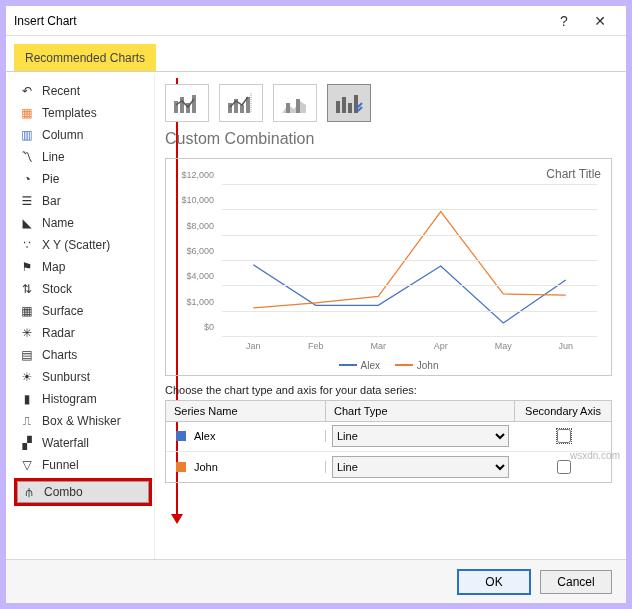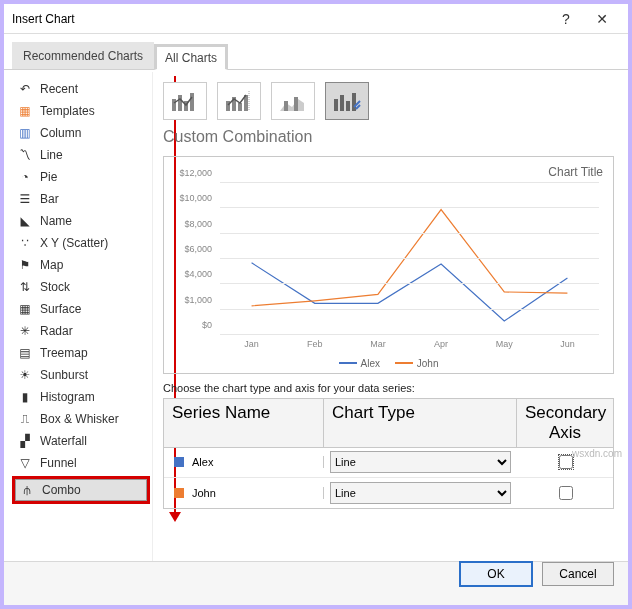--- a/index.html
+++ b/index.html
@@ -1,22 +1,22 @@
 <!DOCTYPE html>
 <html><head>
 <meta charset="utf-8">
 <style>
 * { box-sizing: border-box; font-family: "Segoe UI", Arial, sans-serif; }
 body { margin: 0; background: #fff; }
-.dialog { width: 632px; height: 609px; border: 4px solid #c4b5fd; position: relative; background: #fff; }
+.dialog { width: 632px; height: 609px; border: 6px solid #c4b5fd; position: relative; background: #fff; }
 .titlebar { height: 30px; display: flex; align-items: center; padding: 0 8px; border-bottom: 1px solid #ddd; }
 .titlebar .title { font-size: 12px; flex: 1; }
 .titlebar .btn { width: 36px; text-align: center; font-size: 14px; color: #333; }
 .tabs { display: flex; border-bottom: 1px solid #d0d0d0; padding: 0 8px; height: 28px; align-items: flex-end; gap: 0; margin-top: 8px; }
-.tab { font-size: 12px; padding: 6px 10px; border: 1px solid transparent; border-bottom: none; background: #e5e5e5; color: #444; }
+.tab { font-size: 12px; padding: 6px 10px; border: 1px solid transparent; border-bottom: none; background: #fde047; color: #444; }
 .tab.active { border-color: #d0d0d0; border-bottom: 1px solid #fff; position: relative; top: 1px; background: #fff; }
 .tab-highlight { border: 3px solid #d40000; position: relative; top: 0; padding: 4px 8px; }
 .body { display: flex; position: absolute; top: 68px; bottom: 44px; left: 0; right: 0; }
 .sidebar { width: 148px; padding: 6px 4px 6px 10px; overflow: hidden; }
 .side-item { display: flex; align-items: center; gap: 8px; height: 22px; font-size: 12px; color: #333; padding: 0 4px; }
 .side-item.sel { background: #e1e1e1; border: 1px solid #999; }
 .side-icon { width: 14px; height: 14px; display: inline-flex; align-items: center; justify-content: center; font-size: 12px; }
 .combo-wrap { border: 3px solid #d40000; margin: 2px -2px; }
 .content { flex: 1; padding: 10px 14px 10px 10px; border-left: 1px solid #eee; }
 .presets { display: flex; gap: 10px; margin-bottom: 8px; }
@@ -31,51 +31,50 @@
 .y-tick { position: absolute; right: 4px; font-size: 9px; color: #888; transform: translateY(-50%); }
 .plot { position: absolute; left: 46px; right: 4px; top: 0; bottom: 18px; }
 .grid-line { position: absolute; left: 0; right: 0; border-top: 1px solid #e6e6e6; }
 .x-axis { position: absolute; left: 46px; right: 4px; bottom: 0; height: 14px; display: flex; }
 .x-tick { flex: 1; text-align: center; font-size: 9px; color: #888; }
 .legend { text-align: center; font-size: 10px; color: #666; margin-top: 2px; }
 .leg-item { display: inline-flex; align-items: center; gap: 4px; margin: 0 6px; }
 .leg-line { width: 18px; height: 2px; }
 .series-label { font-size: 11px; margin: 8px 0 4px; color: #222; }
 .series-table { border: 1px solid #c8c8c8; }
-.series-head { display: flex; background: #f4f4f4; border-bottom: 1px solid #c8c8c8; font-size: 17px; }
+.series-head { display: flex; background: #f4f4f4; border-bottom: 1px solid #c8c8c8; font-size: 11px; }
 .series-head > div { padding: 4px 8px; }
 .col-name { width: 160px; border-right: 1px solid #c8c8c8; }
 .col-type { flex: 1; border-right: 1px solid #c8c8c8; }
 .col-sec { width: 96px; text-align: center; }
 .series-row { display: flex; align-items: center; height: 30px; font-size: 11px; border-bottom: 1px solid #e8e8e8; }
 .series-row:last-child { border-bottom: none; }
 .swatch { width: 10px; height: 10px; margin: 0 8px 0 10px; }
 .select { flex: 1; margin: 0 6px; height: 22px; font-size: 11px; border: 1px solid #aaa; background: #f4f4f4; }
 .chk { width: 14px; height: 14px; }
 .chk.dotted { outline: 1px dotted #555; }
-.footer { position: absolute; bottom: 0; left: 0; right: 0; height: 44px; border-top: 1px solid #d8d8d8; display: flex; justify-content: flex-end; gap: 10px; padding: 0 14px; background: #f6f6f6; }
+.footer { position: absolute; bottom: 0; left: 0; right: 0; height: 44px; border-top: 1px solid #d8d8d8; display: flex; align-items: center; justify-content: flex-end; gap: 10px; padding: 0 14px; background: #f6f6f6; }
 .footer button { min-width: 72px; height: 24px; font-size: 12px; border: 1px solid #999; background: #efefef; }
 .footer button.primary { border: 1px solid #2a6fc9; background: #eaf2fc; outline: 1px solid #2a6fc9; }
 .arrow { position: absolute; left: 170px; top: 72px; width: 2px; height: 444px; background: #d40000; }
 .arrow::after { content: ""; position: absolute; bottom: -8px; left: -5px; border: 6px solid transparent; border-top: 10px solid #d40000; }
 .watermark { position: absolute; right: 6px; top: 444px; font-size: 10px; color: #bbb; transform: rotate(0); }
 </style>
 </head>
 <body>
 
 <div class="dialog">
   <div class="titlebar">
     <span class="title">Insert Chart</span>
     <span class="btn">?</span>
     <span class="btn">✕</span>
   </div>
 
   <div class="tabs">
     <div class="tab">Recommended Charts</div>
-    <div class="tab active tab-highlight">All Charts</div>
   </div>
 
   <div class="arrow"></div>
 
   <div class="body">
     <div class="sidebar">
       <div class="side-item">
           <span class="side-icon">↶</span>
           <span>Recent</span>
         </div>
@@ -118,21 +117,21 @@
       <div class="side-item">
           <span class="side-icon">▦</span>
           <span>Surface</span>
         </div>
       <div class="side-item">
           <span class="side-icon">✳</span>
           <span>Radar</span>
         </div>
       <div class="side-item">
           <span class="side-icon">▤</span>
-          <span>Treemap</span>
+          <span>Charts</span>
         </div>
       <div class="side-item">
           <span class="side-icon">☀</span>
           <span>Sunburst</span>
         </div>
       <div class="side-item">
           <span class="side-icon">▮</span>
           <span>Histogram</span>
         </div>
       <div class="side-item">

